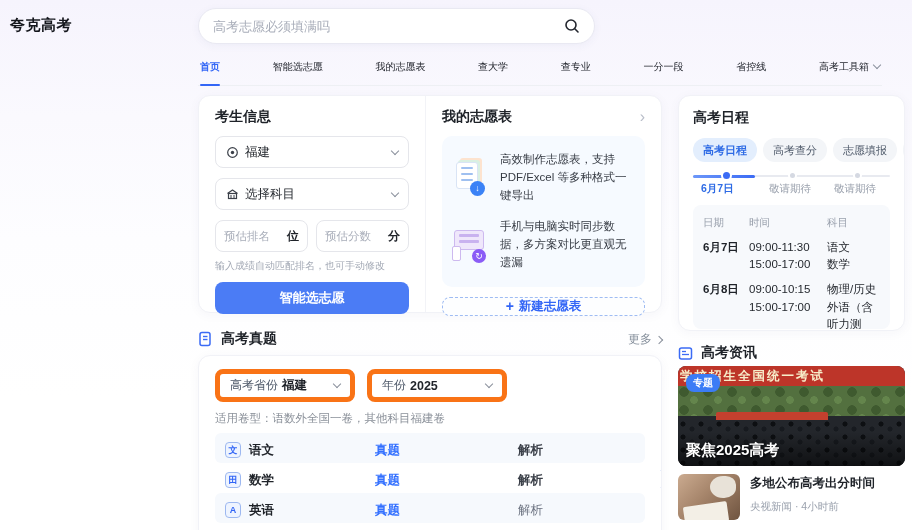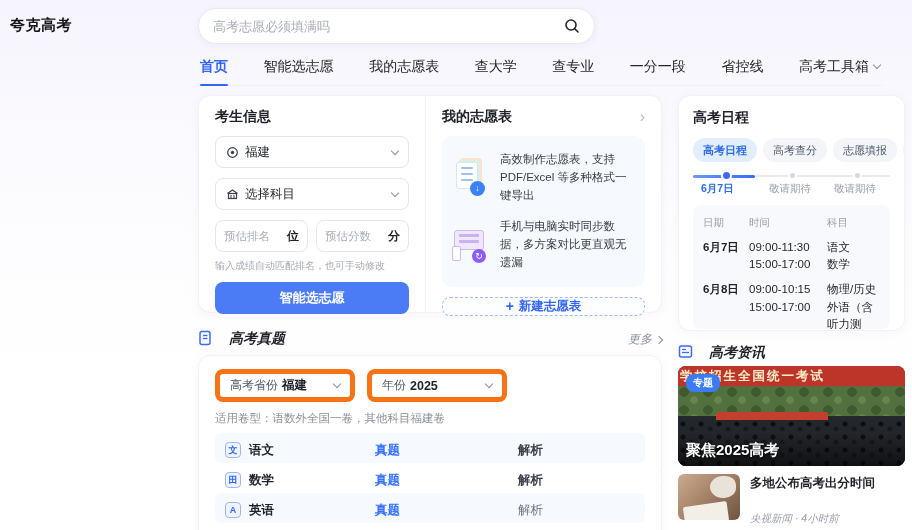--- a/index.html
+++ b/index.html
@@ -13,21 +13,21 @@
 
   
   .search { position:absolute; left:198px; top:8px; width:397px; height:36px; background:#fff;
     border:1px solid #e9e9f2; border-radius:19px; display:flex; align-items:center; padding:0 14px;
     box-shadow:0 2px 8px rgba(60,70,130,.05); }
   .search input { flex:1; border:none; outline:none; font-size:13px; color:#0369a1; background:transparent; font-family:inherit; }
   .search input::placeholder { color:#a8adb9; }
 
   
   .nav { position:absolute; left:198px; top:56px; width:684px; height:30px; display:flex; justify-content:space-between; border-bottom:1px solid #eef0f4; }
-  .tab { position:relative; font-size:14px; color:#23262e; padding:2px 2px 10px; cursor:pointer; display:flex; align-items:center; gap:5px; white-space:nowrap; }
+  .tab { position:relative; font-size:10px; color:#23262e; padding:2px 2px 10px; cursor:pointer; display:flex; align-items:center; gap:5px; white-space:nowrap; }
   .tab.active { color:#3366f6; font-weight:bold; }
   .tab.active .tabline { position:absolute; left:2px; right:2px; bottom:-1px; height:2.5px; background:#3366f6; border-radius:2px; }
   .chev { width:6px; height:6px; border-right:1.4px solid #8a909c; border-bottom:1.4px solid #8a909c; transform:rotate(45deg); display:inline-block; margin-top:-3px; }
 
   .card { background:#fff; border:1px solid #f1f2f7; border-radius:12px; box-shadow:0 2px 12px rgba(40,50,100,.04); }
 
   
   .combo { position:absolute; left:198px; top:95px; width:464px; height:218px; display:flex; }
   .pane-l { width:227px; border-right:1px solid #f2f3f7; padding:12px 16px 10px; }
   .pane-r { flex:1; padding:12px 16px 10px; display:flex; flex-direction:column; }
@@ -71,21 +71,21 @@
   .tl-lab { position:absolute; top:10px; font-size:10.5px; color:#9aa1ad; }
   .sch-table { margin-top:11px; background:#f7f9fc; border-radius:8px; padding:10px 10px 4px; position:relative; height:124px; overflow:hidden; }
   .srow { display:grid; grid-template-columns:46px 78px 1fr; font-size:11.5px; line-height:1.5; margin-top:8px; color:#1f2329; }
   .srow.head { font-size:10.5px; color:#9aa1ad; margin-top:0; }
   .sdate { font-weight:bold; }
   .expand { position:absolute; left:0; right:0; bottom:0; padding:12px 0 5px; text-align:center; font-size:11.5px; color:#4e5969;
     background:linear-gradient(180deg,rgba(247,249,252,0),rgba(247,249,252,.95) 45%,#f7f9fc); cursor:pointer; }
   .expand .chev { margin-left:3px; border-color:#4e5969; }
 
   
-  .sect-head { position:absolute; display:flex; align-items:flex-start; gap:16px;font-style:italic; }
+  .sect-head { position:absolute; display:flex; align-items:center; gap:8px; }
   .sect-title { font-size:14px; font-weight:bold; color:#1f2329; }
   .papers-head { left:198px; top:330px; width:464px; justify-content:flex-start; }
   .more { position:absolute; right:0; top:1px; display:flex; align-items:center; gap:4px; font-size:12px; color:#86909c; cursor:pointer; }
   .papers-card { position:absolute; left:198px; top:355px; width:464px; height:210px; padding:13px 16px; overflow:hidden; }
   .filters { display:flex; gap:12px; }
   .sel2 { width:140px; height:33px; border:5px solid #f97316; border-radius:8px; display:flex; align-items:center; padding:0 10px; font-size:12px; color:#4e5969; gap:4px; cursor:pointer; background:#fff; }
   .sel2 b { color:#1f2329; font-size:12.5px; }
   .sel2 .grow { flex:1; }
   .note { margin-top:9px; font-size:11.5px; color:#8a9099; }
   .prows { margin-top:7px; }
@@ -113,21 +113,21 @@
     background-image:radial-gradient(circle 2.6px at 5px 4px,#0d0f12 96%,transparent),radial-gradient(circle 2.6px at 14px 9px,#171a1f 96%,transparent);
     background-size:18px 13px; }
   .news-shade { position:absolute; left:0; right:0; bottom:0; height:34px; background:linear-gradient(180deg,transparent,rgba(0,0,0,.55)); }
   .badge { position:absolute; left:8px; top:8px; background:#3b7cf6; color:#fff; font-size:10px; padding:2px 7px; border-radius:8px; font-weight:bold; }
   .caption { position:absolute; left:8px; bottom:6px; color:#fff; font-size:15px; font-weight:bold; text-shadow:0 1px 3px rgba(0,0,0,.8); }
   .news-item { position:absolute; left:678px; top:474px; width:227px; display:flex; gap:10px; cursor:pointer; }
   .thumb { width:62px; height:46px; border-radius:6px; flex:none; background:linear-gradient(135deg,#cbab90 0%,#a5846a 45%,#6f5440 100%); position:relative; overflow:hidden; }
   .thumb::after { content:""; position:absolute; left:6px; bottom:-4px; width:44px; height:20px; background:#f3efe6; transform:rotate(-8deg); border-radius:2px; }
   .thumb::before { content:""; position:absolute; right:4px; top:2px; width:26px; height:22px; background:#e8e2d8; border-radius:50% 40% 45% 50%; }
   .ntitle { font-size:12.5px; font-weight:bold; color:#1f2329; line-height:1.45; }
-  .nmeta { margin-top:20px; font-size:10.5px; color:#9aa1ad;font-style:italic; }
+  .nmeta { margin-top:8px; font-size:10.5px; color:#9aa1ad; }
 
   svg { display:block; }
 </style>
 </head>
 <body>
 
 <div class="logo">夸克高考</div>
 
 <div class="search">
   <input type="text" placeholder="高考志愿必须填满吗" style="">

